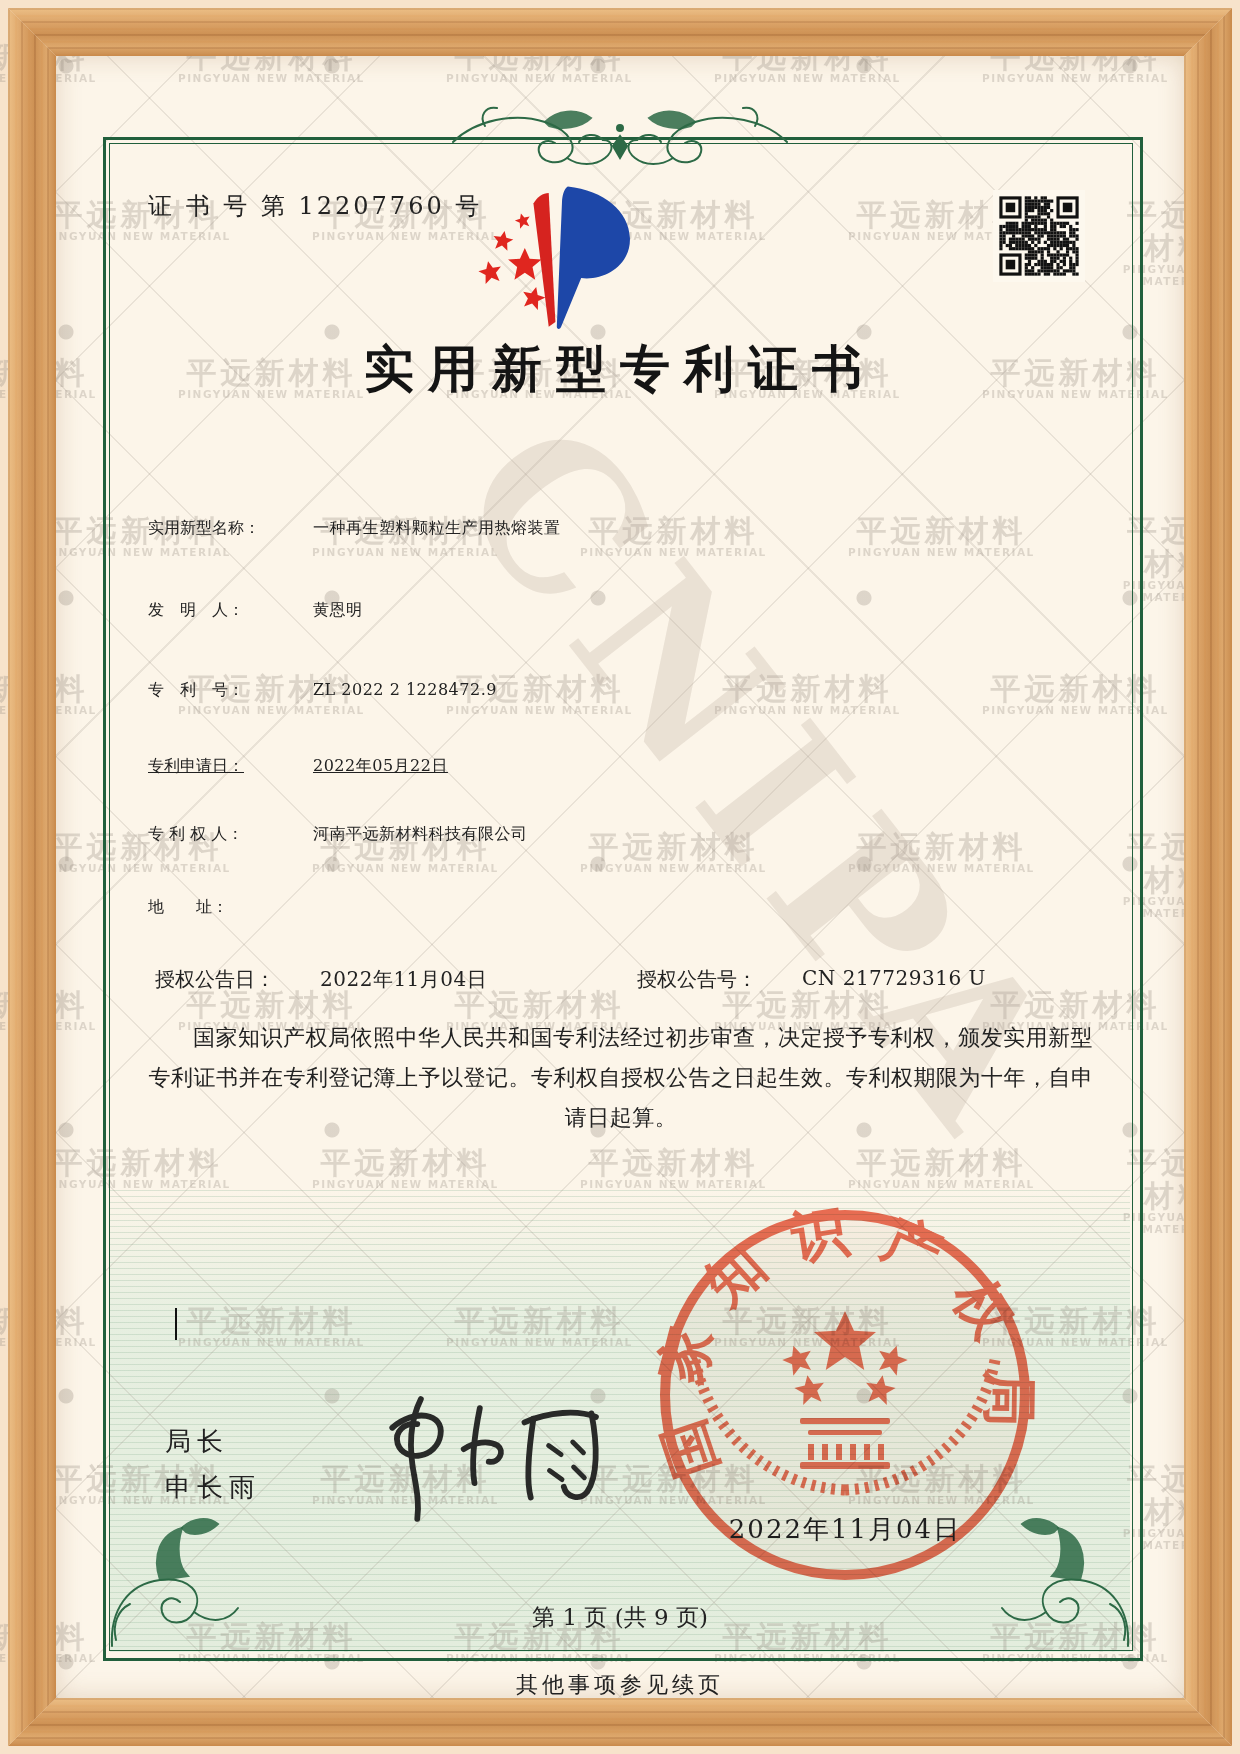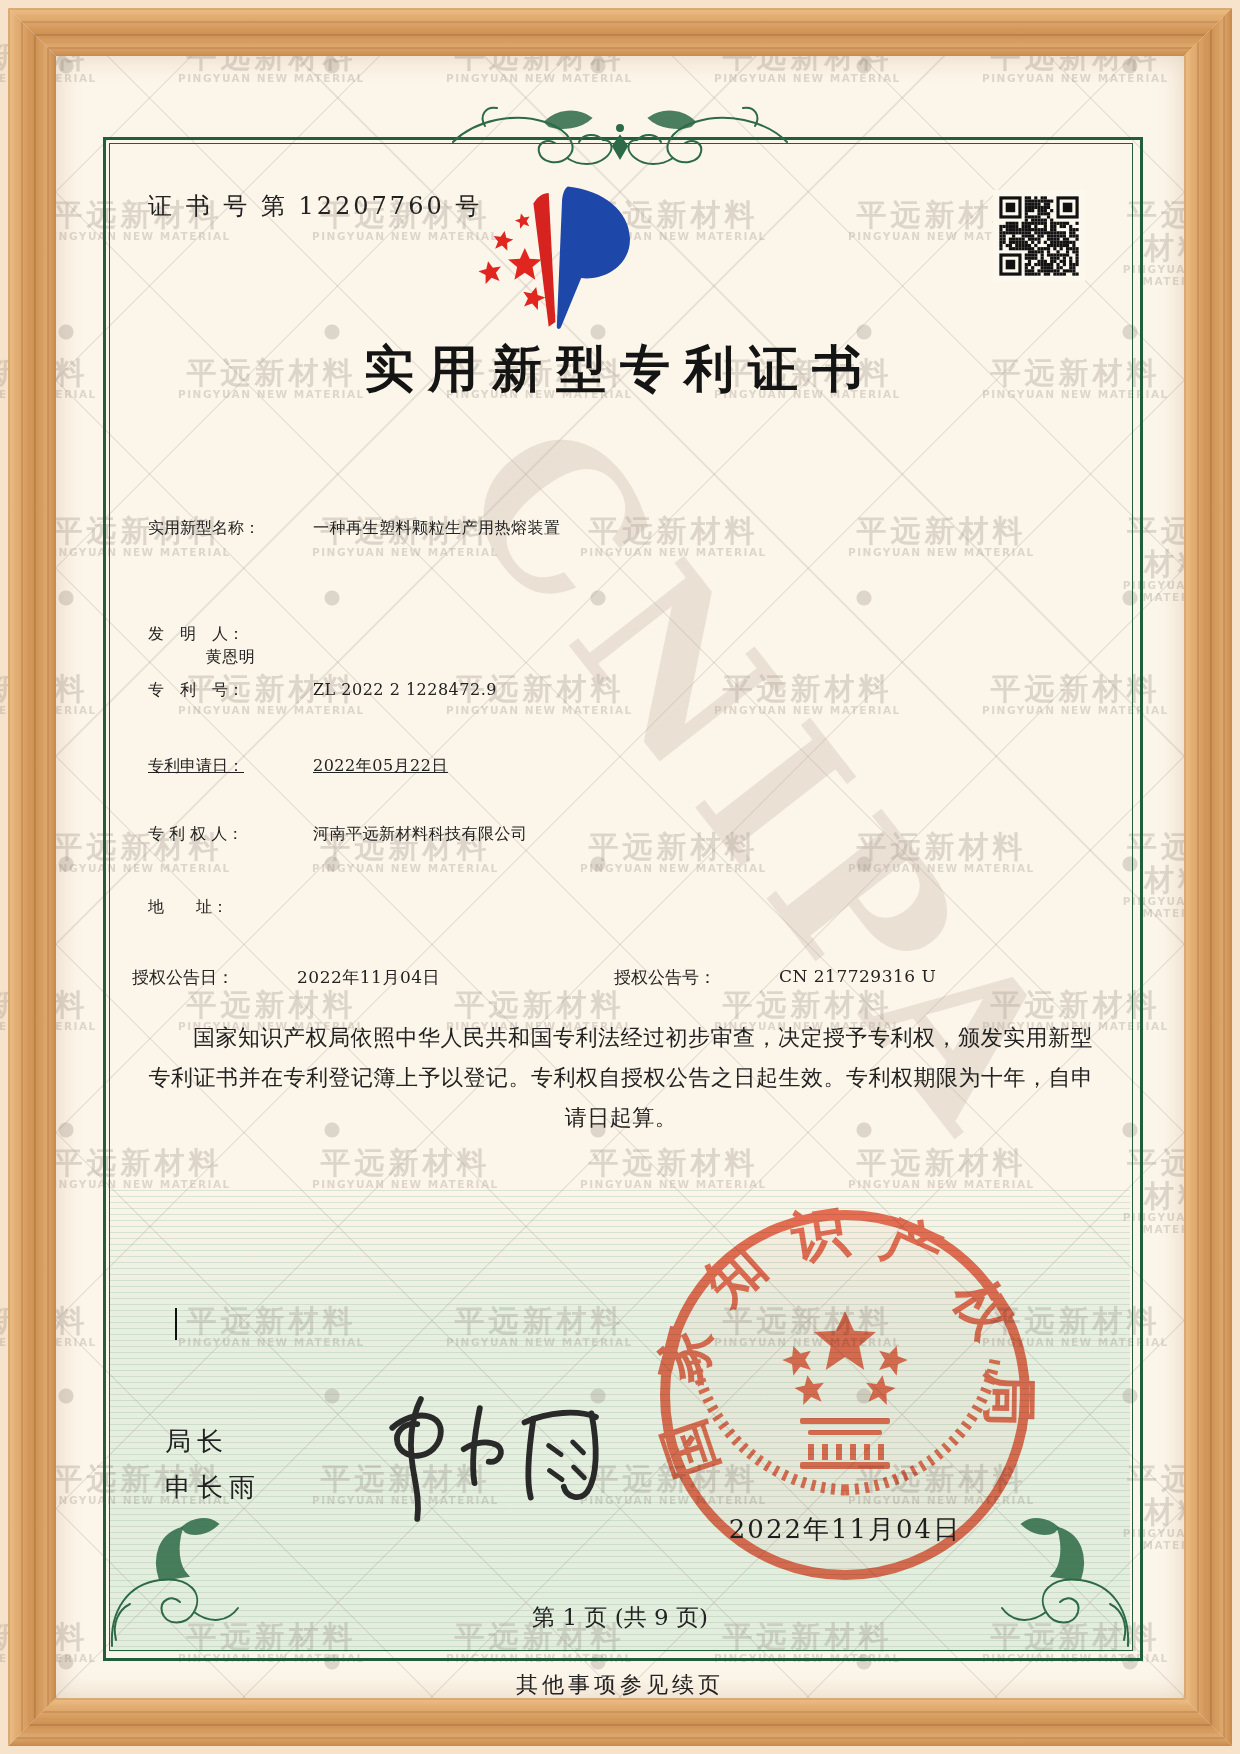--- a/index.html
+++ b/index.html
@@ -57,21 +57,21 @@
   .logo{position:absolute;left:478px;top:180px;width:172px;height:158px;z-index:5;}
   .qr{position:absolute;left:993px;top:190px;width:92px;height:92px;z-index:5;}
   .title{position:absolute;left:0;right:0;top:336px;text-align:center;font-size:50px;font-weight:bold;
          letter-spacing:14px;color:#141414;z-index:5;}
 
   .fields{position:absolute;left:148px;top:0;width:960px;z-index:5;}
   .f-row{position:absolute;left:0;display:flex;font-size:16px;line-height:1.45;align-items:center;}
   .f-label{width:165px;white-space:pre;flex:none;}
   .f-value{letter-spacing:.5px;}
   .f-value.wide{width:700px;}
-  .grant-row{position:absolute;left:132px;top:966px;width:990px;font-size:17px;z-index:5;display:flex;}
+  .grant-row{position:absolute;left:155px;top:966px;width:990px;font-size:20px;z-index:5;display:flex;}
   .grant-g1{width:482px;display:flex;}
   .grant-g2{display:flex;}
 
   .body-text{position:absolute;left:148px;top:1018px;width:946px;z-index:5;font-size:22px;line-height:40px;text-align:center;}
   .body-text p{margin:0;text-indent:2em;letter-spacing:.5px;}
 
   .barcode{position:absolute;left:175px;top:1308px;width:316px;height:32px;z-index:5;display:flex;align-items:stretch;}
   .barcode div{height:100%;}
 
   .director-label{position:absolute;left:165px;top:1424px;font-size:26px;letter-spacing:6px;z-index:5;
@@ -699,21 +699,21 @@
       <rect x="4" y="22" width="3" height="3" fill="#111"></rect>
     </svg>
 
   <div class="title">实用新型专利证书</div>
 
   <div class="fields" id="fields">
       <div class="f-row" style="top: 516px;">
         <span class="f-label">实用新型名称：</span>
         <span class="f-value">一种再生塑料颗粒生产用热熔装置</span>
       </div>
-      <div class="f-row" style="top: 622px; flex-direction: column;">
+      <div class="f-row" style="top: 598px;">
         <span class="f-label">发　明　人：</span>
         <span class="f-value">黄恩明</span>
       </div>
       <div class="f-row" style="top: 678px;">
         <span class="f-label">专　利　号：</span>
         <span class="f-value">ZL 2022 2 1228472.9</span>
       </div>
       <div class="f-row" style="top: 754px; text-decoration: underline;">
         <span class="f-label">专利申请日：</span>
         <span class="f-value">2022年05月22日</span>

